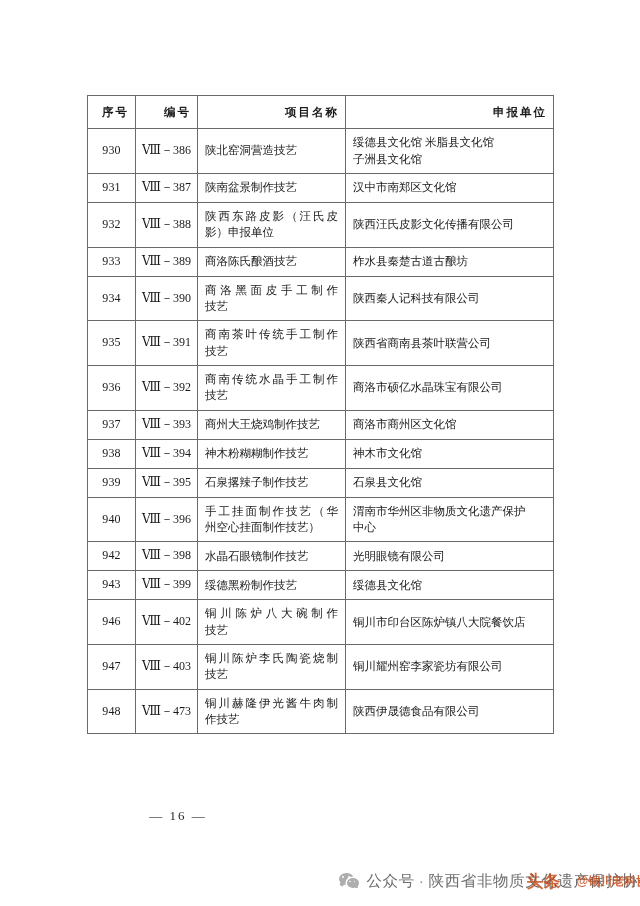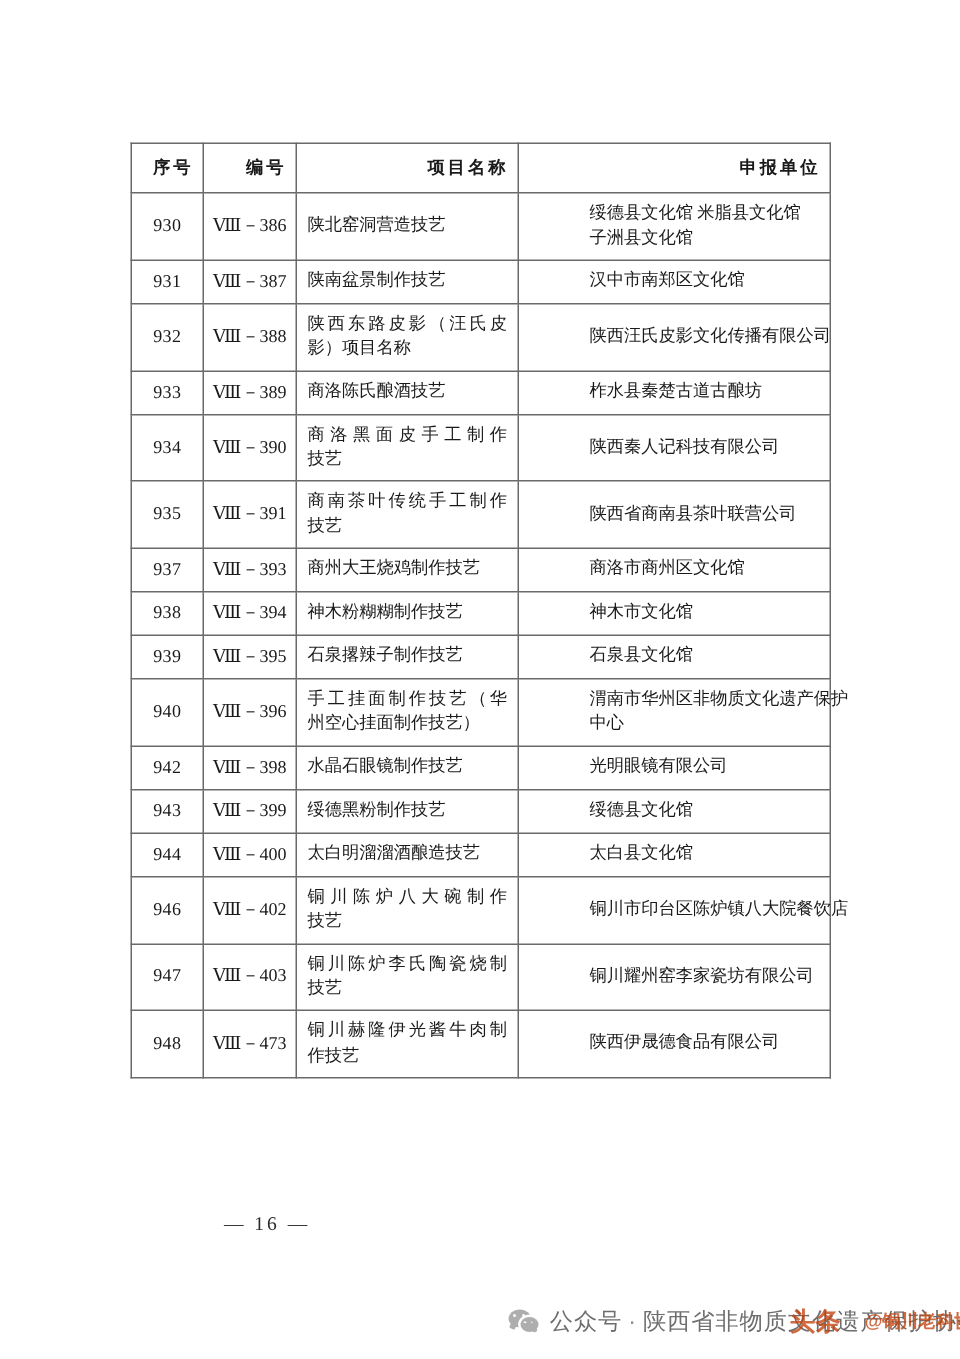--- a/index.html
+++ b/index.html
@@ -74,21 +74,20 @@
   td.name.wrap {
     text-align-last: justify;
   }
   td.unit {
     text-align: left;
     padding-left: 7px;
   }
   td.unit .ln {
     display: block;
     white-space: nowrap;
-    margin-left: 40px;
   }
 
   
   .jline {
     display: block;
     text-align: justify;
     text-align-last: justify;
     text-justify: inter-character;
   }
   .jline.last {
@@ -243,21 +242,21 @@
           </td>
           <td class="unit">
             <span class="ln">汉中市南郑区文化馆</span>
           </td>
         </tr>
         <tr>
           <td class="seq">932</td>
           <td class="code">Ⅷ－388</td>
           <td class="name wrap">
             <span class="jline">陕西东路皮影（汪氏皮</span>
-            <span class="jline last">影）项目名称</span>
+            <span class="jline last">影）申报单位</span>
           </td>
           <td class="unit">
             <span class="ln">陕西汪氏皮影文化传播有限公司</span>
           </td>
         </tr>
         <tr>
           <td class="seq">933</td>
           <td class="code">Ⅷ－389</td>
           <td class="name">
             <span class="jline last">商洛陈氏酿酒技艺</span>
@@ -282,20 +281,31 @@
           <td class="code">Ⅷ－391</td>
           <td class="name wrap">
             <span class="jline">商南茶叶传统手工制作</span>
             <span class="jline last">技艺</span>
           </td>
           <td class="unit">
             <span class="ln">陕西省商南县茶叶联营公司</span>
           </td>
         </tr>
         <tr>
+          <td class="seq">936</td>
+          <td class="code">Ⅷ－392</td>
+          <td class="name wrap">
+            <span class="jline">商南传统水晶手工制作</span>
+            <span class="jline last">技艺</span>
+          </td>
+          <td class="unit">
+            <span class="ln">商洛市硕亿水晶珠宝有限公司</span>
+          </td>
+        </tr>
+        <tr>
           <td class="seq">937</td>
           <td class="code">Ⅷ－393</td>
           <td class="name">
             <span class="jline last">商州大王烧鸡制作技艺</span>
           </td>
           <td class="unit">
             <span class="ln">商洛市商州区文化馆</span>
           </td>
         </tr>
         <tr>
@@ -341,30 +351,20 @@
           </td>
         </tr>
         <tr>
           <td class="seq">943</td>
           <td class="code">Ⅷ－399</td>
           <td class="name">
             <span class="jline last">绥德黑粉制作技艺</span>
           </td>
           <td class="unit">
             <span class="ln">绥德县文化馆</span>
-          </td>
-        </tr>
-        <tr>
-          <td class="seq">944</td>
-          <td class="code">Ⅷ－400</td>
-          <td class="name">
-            <span class="jline last">太白明溜溜酒酿造技艺</span>
-          </td>
-          <td class="unit">
-            <span class="ln">太白县文化馆</span>
           </td>
         </tr>
         <tr>
           <td class="seq">946</td>
           <td class="code">Ⅷ－402</td>
           <td class="name wrap">
             <span class="jline">铜川陈炉八大碗制作</span>
             <span class="jline last">技艺</span>
           </td>
           <td class="unit">

